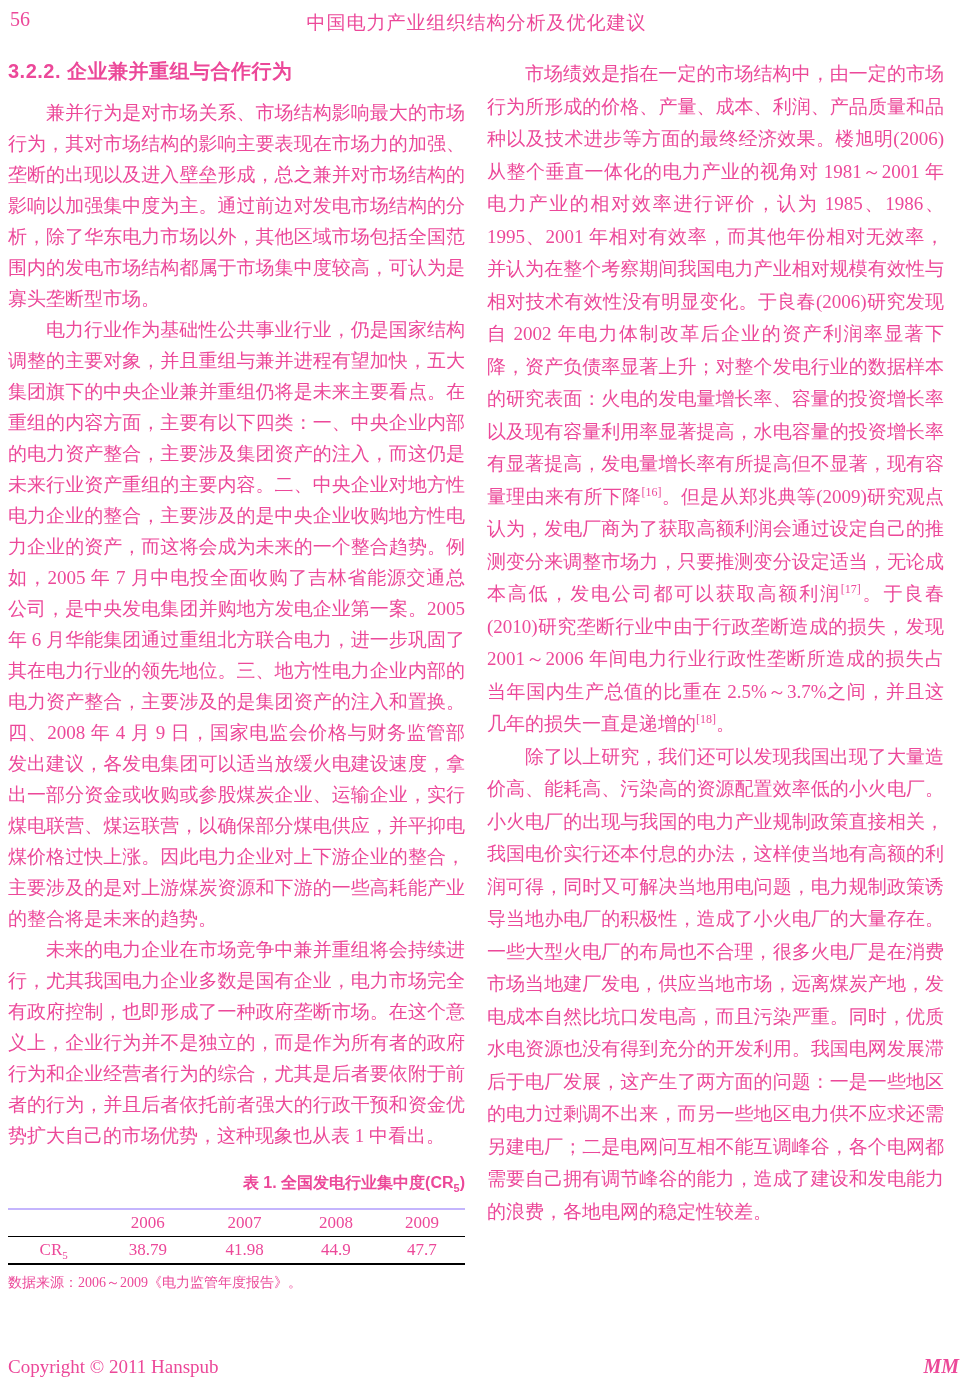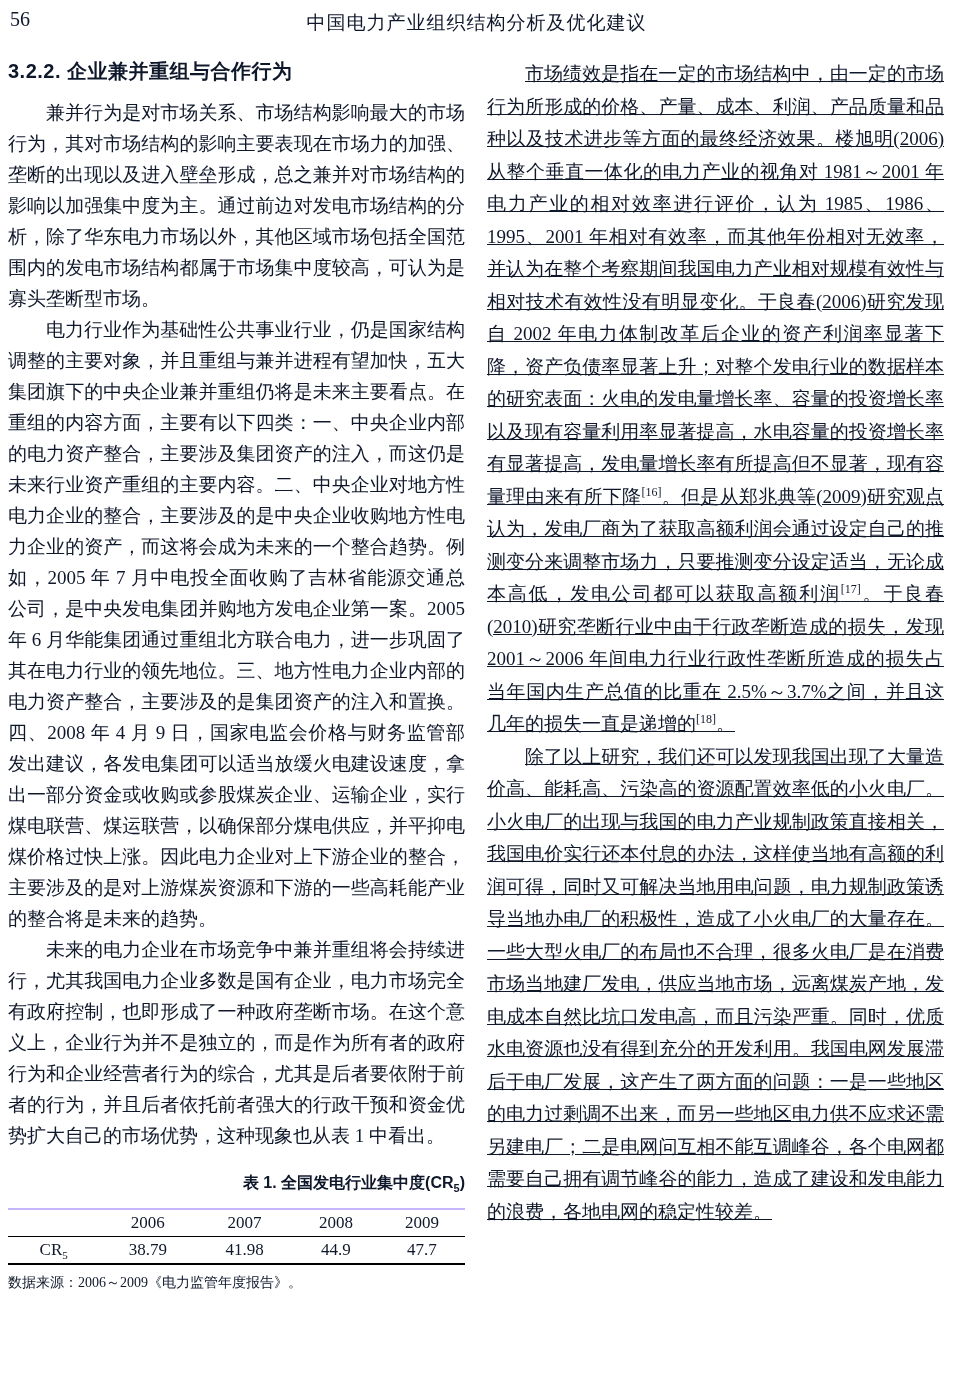--- a/index.html
+++ b/index.html
@@ -1,37 +1,37 @@
 <!DOCTYPE html>
 <html><head>
 <meta charset="utf-8">
 <style>
   html,body { margin:0; padding:0; background:#ffffff; }
   .page {
     position:relative; width:967px; height:1386px; background:#ffffff;
-    font-family:"Liberation Serif","DejaVu Serif",serif; color:#0f172a;
+    font-family:"Liberation Serif","DejaVu Serif",serif; color:#ec4899;
     overflow:hidden; box-sizing:border-box;
   }
   .page-header { position:absolute; top:8px; left:10px; right:8px; height:32px; }
   .page-number { position:absolute; left:0; top:0; font-size:20px; }
   .doc-title { position:absolute; left:0; right:16px; top:2px; text-align:center; font-size:19px; letter-spacing:1px; }
 
   .columns { position:absolute; top:58px; left:8px; right:7px; display:flex; gap:22px; }
   .column { width:457px; }
 
   .section-heading {
     font-family:"Liberation Sans","DejaVu Sans",sans-serif;
     font-weight:bold; font-size:20px; margin:0 0 12px 0; letter-spacing:0.5px;
   }
   .column.right .section-heading { margin-bottom:26px; }
 
   .paragraphs .para {
     font-size:19px; line-height:31px; text-align:justify; text-indent:38px; margin:0;
   }
-  .column.right .paragraphs .para { line-height:32.5px;text-decoration:underline; }
+  .column.right .paragraphs .para { line-height:32.5px; }
   .para sup { font-size:12px; line-height:0; }
 
   .table-block { margin-top:22px; }
   .caption-en { font-weight:bold; font-size:16px; text-align:center; }
   .caption-zh { font-weight:bold; font-size:16px; text-align:right;
     font-family:"Liberation Sans","DejaVu Sans",sans-serif; margin-top:5px; }
   .caption-en sub, .caption-zh sub, .cr-table sub { font-size:11px; line-height:0; }
 
   .cr-table { width:100%; border-collapse:collapse; margin-top:14px; }
   .cr-table th, .cr-table td { font-weight:normal; font-size:17px; padding:3px 0; text-align:center; }
@@ -92,14 +92,18 @@
 
     <div class="column right">
       <div class="paragraphs">
           <p class="para"><span>市场绩效是指在一定的市场结构中，由一定的市场行为所形成的价格、产量、成本、利润、产品质量和品种以及技术进步等方面的最终经济效果。楼旭明(2006)从整个垂直一体化的电力产业的视角对 1981～2001 年电力产业的相对效率进行评价，认为 1985、1986、1995、2001 年相对有效率，而其他年份相对无效率，并认为在整个考察期间我国电力产业相对规模有效性与相对技术有效性没有明显变化。于良春(2006)研究发现自 2002 年电力体制改革后企业的资产利润率显著下降，资产负债率显著上升；对整个发电行业的数据样本的研究表面：火电的发电量增长率、容量的投资增长率以及现有容量利用率显著提高，水电容量的投资增长率有显著提高，发电量增长率有所提高但不显著，现有容量理由来有所下降</span><sup>[16]</sup><span>。但是从郑兆典等(2009)研究观点认为，发电厂商为了获取高额利润会通过设定自己的推测变分来调整市场力，只要推测变分设定适当，无论成本高低，发电公司都可以获取高额利润</span><sup>[17]</sup><span>。于良春(2010)研究垄断行业中由于行政垄断造成的损失，发现 2001～2006 年间电力行业行政性垄断所造成的损失占当年国内生产总值的比重在 2.5%～3.7%之间，并且这几年的损失一直是递增的</span><sup>[18]</sup><span>。</span></p>
           <p class="para">除了以上研究，我们还可以发现我国出现了大量造价高、能耗高、污染高的资源配置效率低的小火电厂。小火电厂的出现与我国的电力产业规制政策直接相关，我国电价实行还本付息的办法，这样使当地有高额的利润可得，同时又可解决当地用电问题，电力规制政策诱导当地办电厂的积极性，造成了小火电厂的大量存在。一些大型火电厂的布局也不合理，很多火电厂是在消费市场当地建厂发电，供应当地市场，远离煤炭产地，发电成本自然比坑口发电高，而且污染严重。同时，优质水电资源也没有得到充分的开发利用。我国电网发展滞后于电厂发展，这产生了两方面的问题：一是一些地区的电力过剩调不出来，而另一些地区电力供不应求还需另建电厂；二是电网问互相不能互调峰谷，各个电网都需要自己拥有调节峰谷的能力，造成了建设和发电能力的浪费，各地电网的稳定性较差。</p>
         </div>
     </div>
 
   </div>
 
+  <div class="page-footer">
+    <span class="copyright">Copyright © 2011 Hanspub</span>
+    <span class="page-mark">MM</span>
+  </div>
 
 </div>
 
 </body></html>

